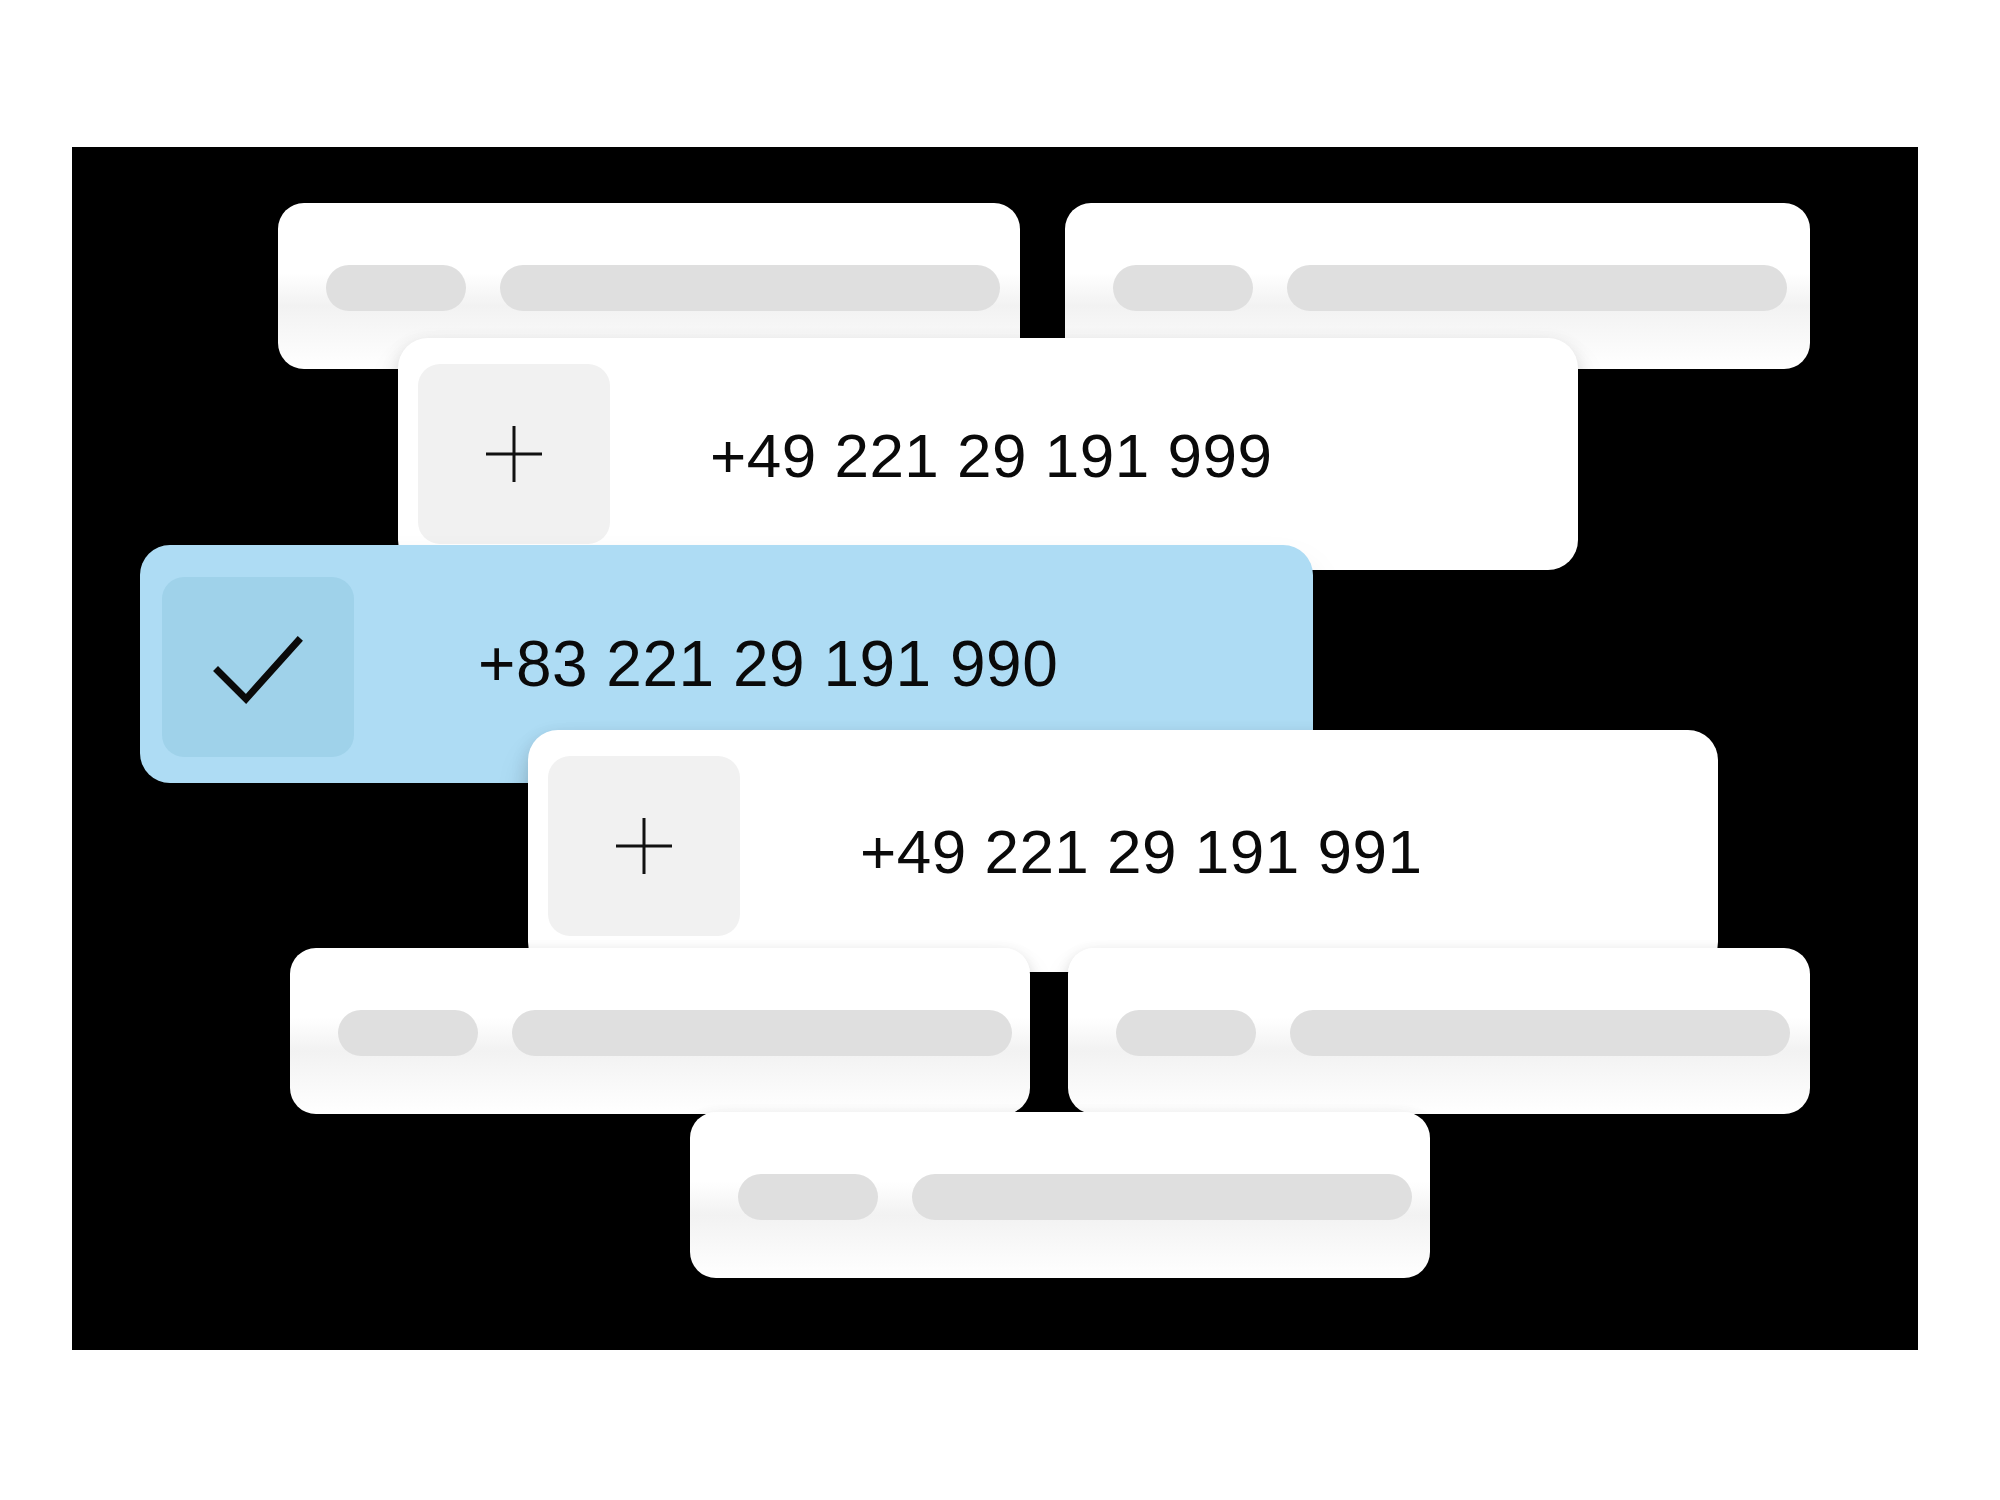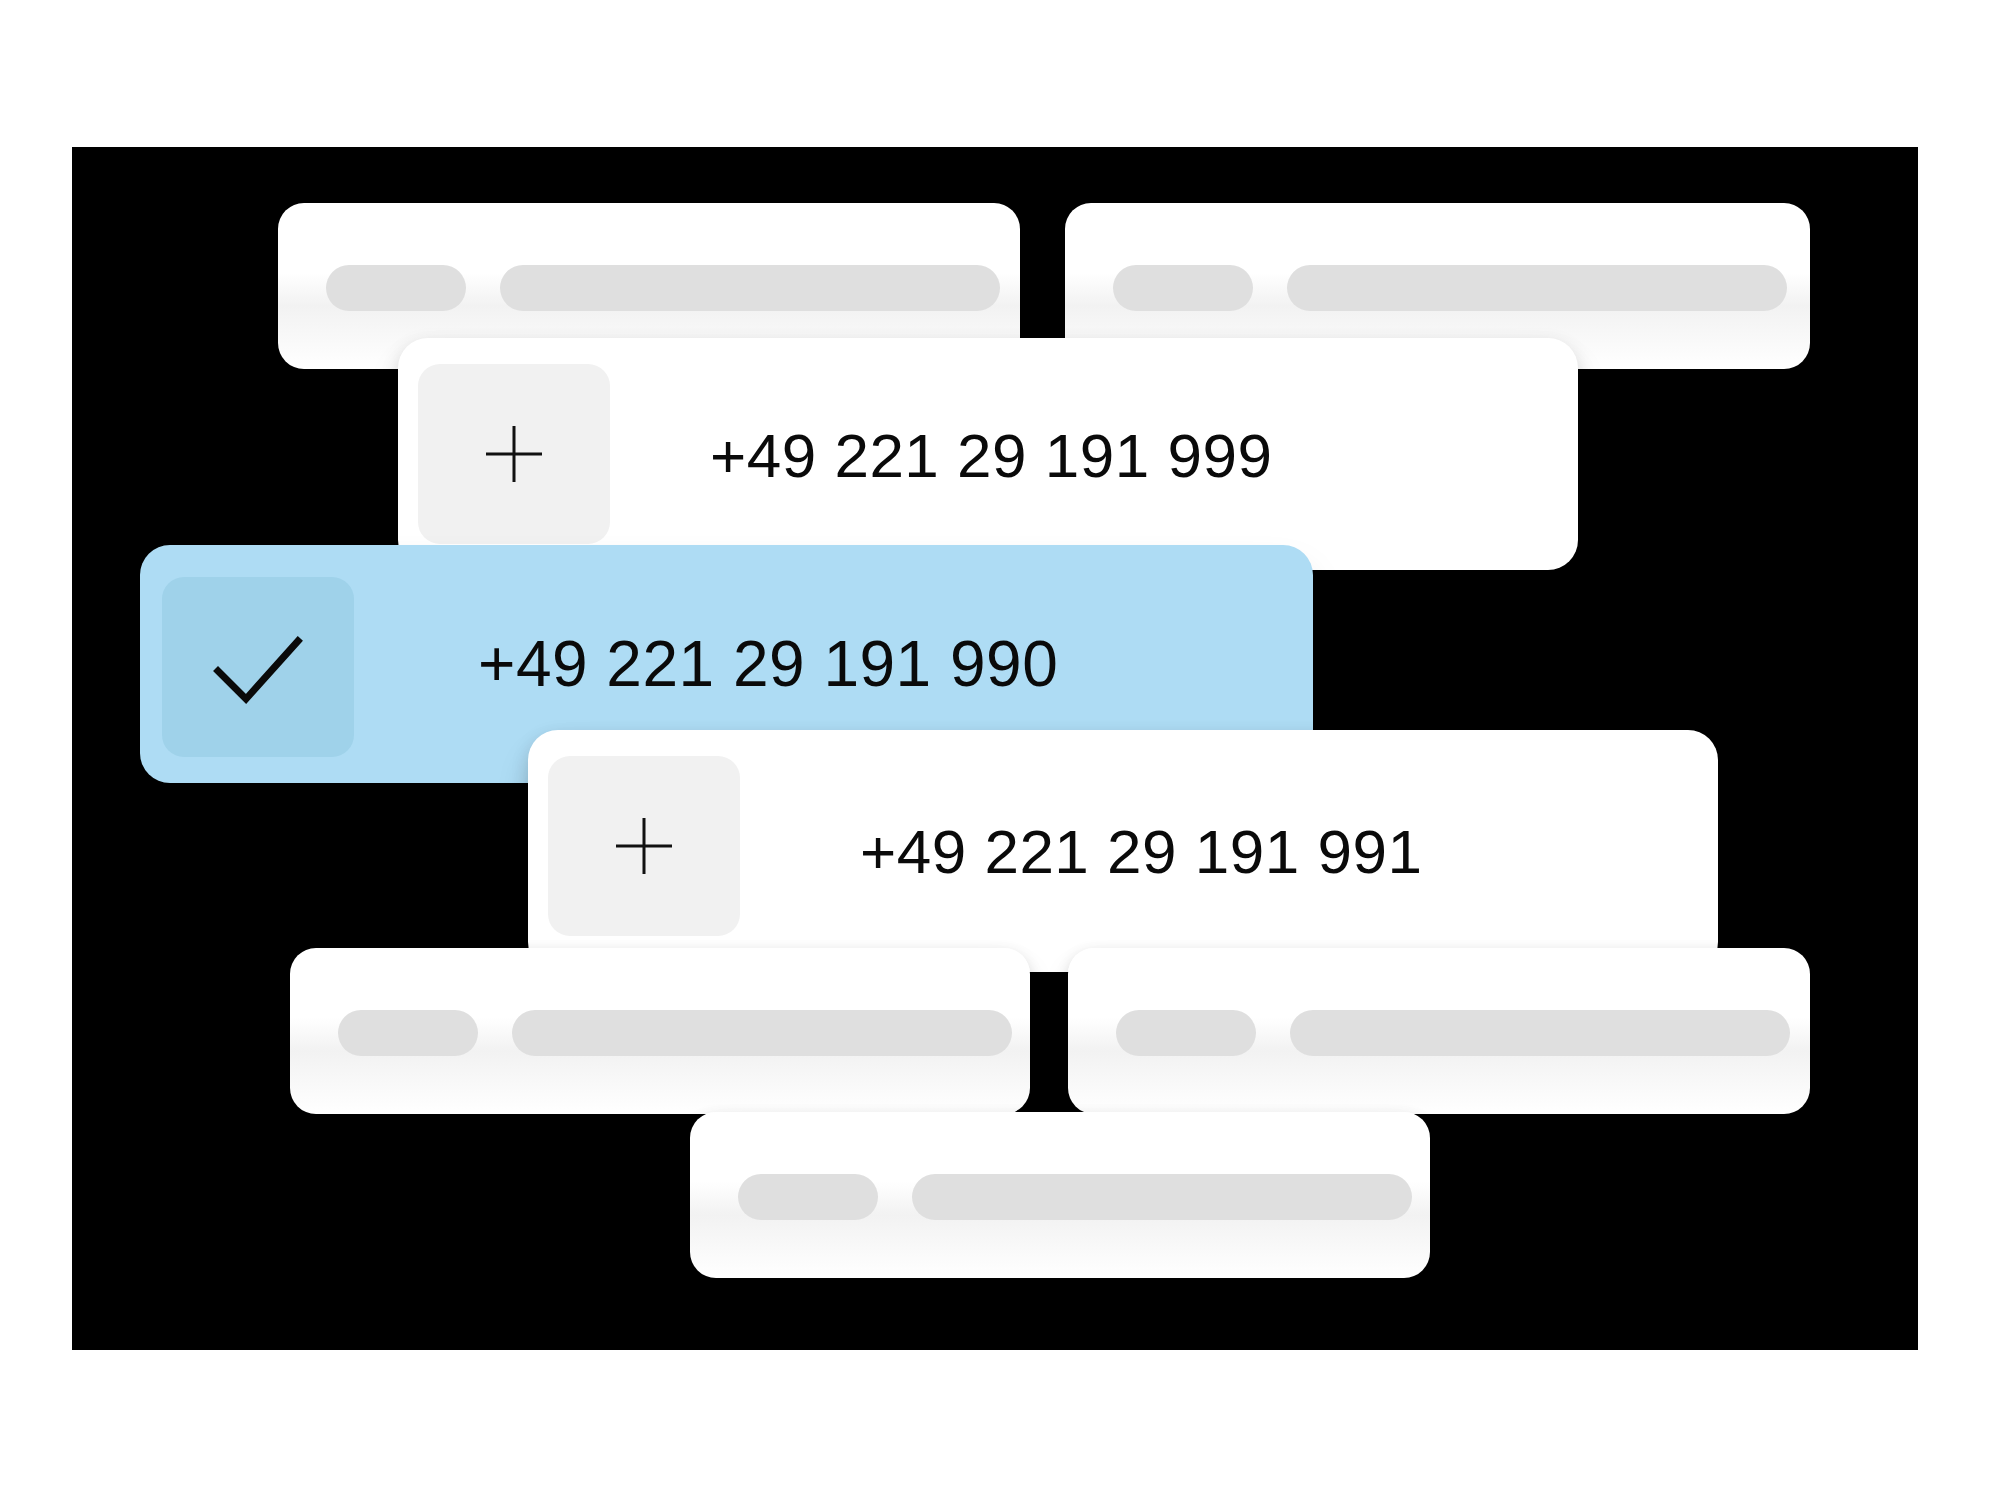--- a/index.html
+++ b/index.html
@@ -130,21 +130,21 @@
     </div>
     <div class="num" style="left:312px; top:82px;">+49 221 29 191 999</div>
   </div>
 
   <div class="sel-card" style="left:140px; top:545px; width:1173px; height:238px;">
     <div class="iconbox" style="left:22px; top:32px; width:192px; height:180px;">
       <svg class="check" style="left:48px; top:54px;" width="96" height="76" viewBox="0 0 96 76">
         <path d="M8 40 L36 68 L88 10" fill="none" stroke="#0a0a0a" stroke-width="7" stroke-linecap="square" stroke-linejoin="miter"></path>
       </svg>
     </div>
-    <div class="num" style="left:338px; top:82px;">+49 221 29 191 990</div>
+    <div class="num" style="left:338px; top:82px;">+83 221 29 191 990</div>
   </div>
 
   <div class="phone-card" style="left:528px; top:730px; width:1190px; height:242px;padding-left:20px;">
     <div class="iconbox" style="left:20px; top:26px; width:192px; height:180px;">
       <div class="plus" style="left:68px; top:62px;"></div>
     </div>
     <div class="num" style="left:332px; top:86px;">+49 221 29 191 991</div>
   </div>
 
   <div class="card dim" style="left:290px; top:948px; width:740px; height:166px;">

